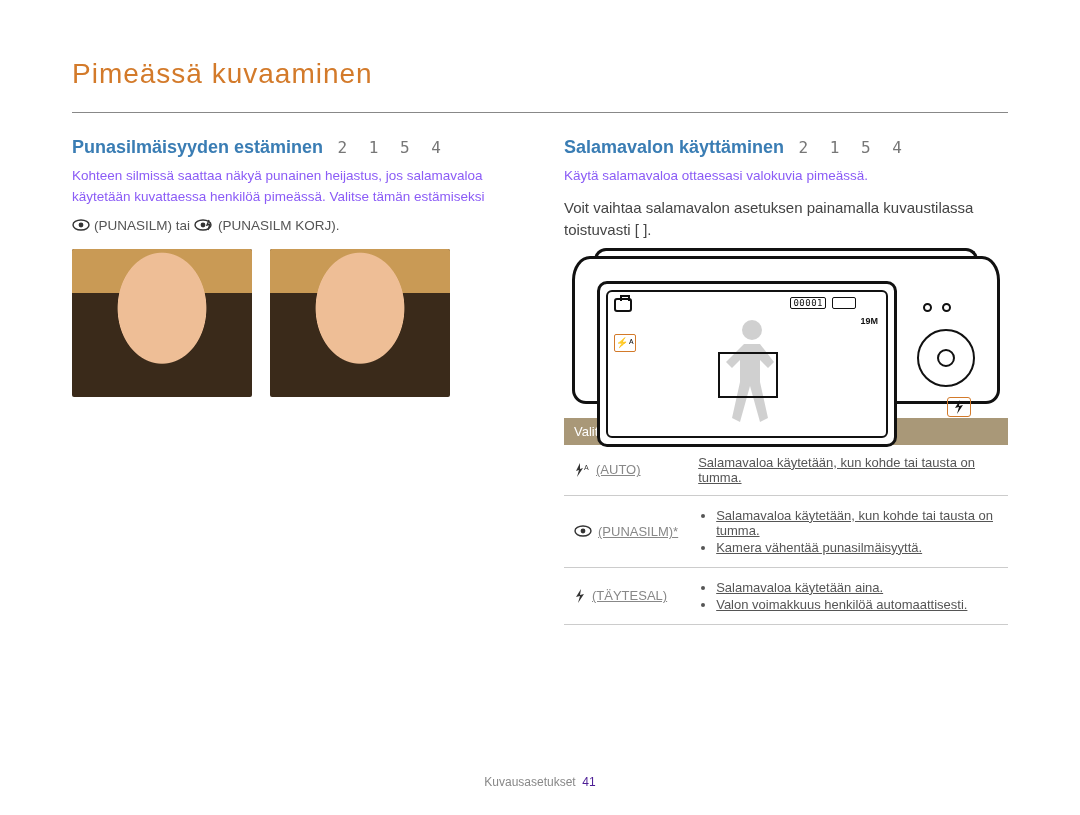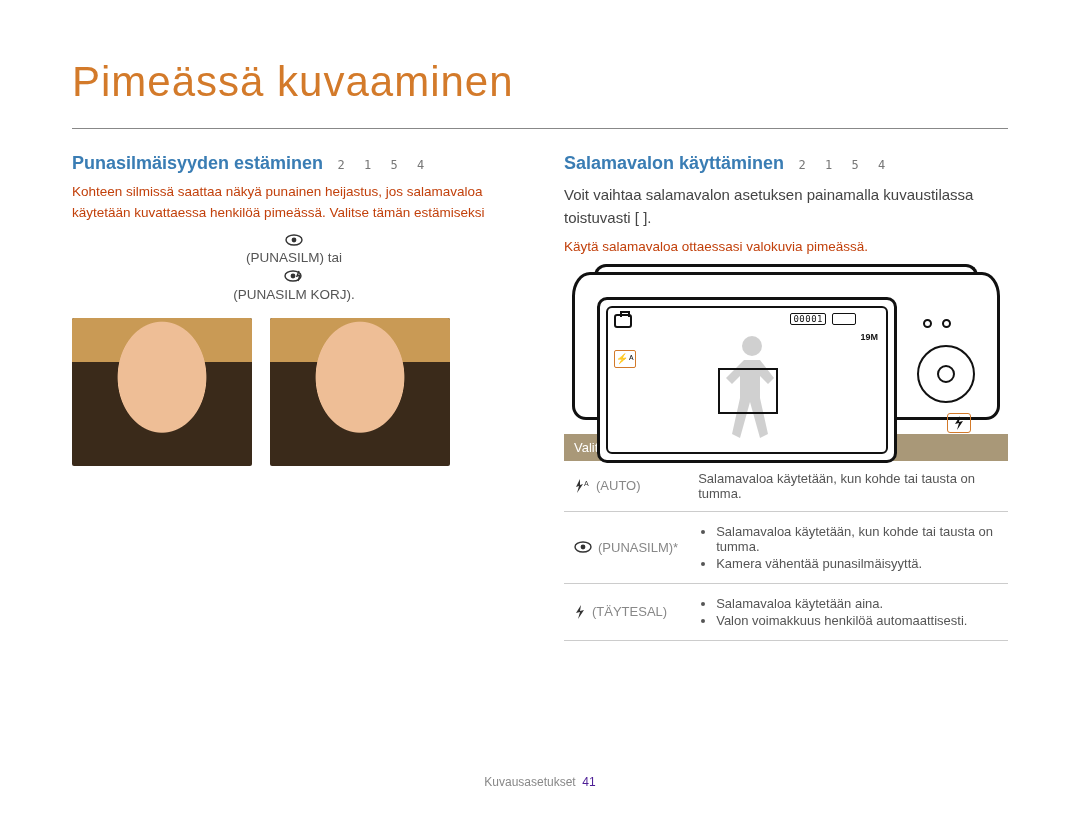--- a/index.html
+++ b/index.html
@@ -1,26 +1,26 @@
 <!DOCTYPE html>
 <html><head>
 <meta charset="utf-8">
 <style>
   * { box-sizing: border-box; margin: 0; padding: 0; }
   html, body { width: 1080px; height: 815px; background: #fff; font-family: Arial, Helvetica, sans-serif; color: #4a4a4a; }
   .page { padding: 58px 72px 30px 72px; position: relative; height: 100%; }
-  .title { font-size: 42px; color: #d37a2a; font-weight: 400; letter-spacing: 1px; margin-bottom: 22px; }
+  .title { font-size: 28px; color: #d37a2a; font-weight: 400; letter-spacing: 1px; margin-bottom: 22px; }
   .divider { border: none; border-top: 1px solid #888; margin-bottom: 24px; }
   .cols { display: flex; gap: 48px; }
   .col { flex: 1; min-width: 0; }
   .subhead { font-size: 18px; color: #3a7db4; font-weight: 700; display: inline; }
-  .mode-icons { font-size: 12px; color: #777; letter-spacing: 6px; margin-left: 10px; display: inline; font-family: monospace; }
-  .body-text { font-size: 13.5px; line-height: 1.55; color: #c2410c; margin-top: 8px; }
+  .mode-icons { font-size: 16px; color: #777; letter-spacing: 6px; margin-left: 10px; display: inline; font-family: monospace; }
+  .body-text { font-size: 13.5px; line-height: 1.55; color: #8b5cf6; margin-top: 8px; }
   .body-text.larger { font-size: 15px; line-height: 1.5; color: #444; }
-  .eye-line { margin-top: 10px; font-size: 13.5px; color: #555; display: flex; align-items: center; gap: 4px; flex-wrap: wrap; flex-direction: column; }
+  .eye-line { margin-top: 10px; font-size: 13.5px; color: #555; display: flex; align-items: center; gap: 4px; flex-wrap: wrap; }
   .photo-pair { display: flex; gap: 18px; margin-top: 16px; }
   .portrait {
     width: 180px; height: 148px; border-radius: 2px; overflow: hidden;
     background: radial-gradient(circle at 50% 42%, #f3c7a1 0 26%, #d9a96f 26% 34%, #3a2a1a 34% 100%);
     position: relative;
   }
   .portrait::before {
     content: ""; position: absolute; top: 0; left: 0; right: 0; bottom: 0;
     background:
       radial-gradient(ellipse 80px 100px at 50% 40%, rgba(238,190,150,1) 0 55%, transparent 56%),
@@ -60,21 +60,21 @@
   }
   .silhouette svg { width: 100%; height: 100%; }
   .side-btns { position: absolute; right: 14px; top: 36px; width: 74px; height: 150px; }
   .wheel { position: absolute; top: 34px; left: 8px; width: 58px; height: 58px; border: 2.5px solid #111; border-radius: 50%; }
   .wheel::after { content:""; position:absolute; inset:18px; border:2.5px solid #111; border-radius:50%; }
   .flash-btn { position: absolute; top: 102px; left: 38px; width: 24px; height: 20px; border: 1.8px solid #d37a2a; border-radius: 3px; display:flex; align-items:center; justify-content:center; font-size:11px; }
   .dot-row { position:absolute; top:8px; left:14px; display:flex; gap:10px;}
   .dot-row span{ width:9px; height:9px; border:2px solid #111; border-radius:50%; display:block;}
   .tbl { width: 100%; border-collapse: collapse; margin-top: 6px; font-size: 13px; }
   .tbl th { background: #a99878; color: #fff; font-weight: 400; text-align: left; padding: 6px 10px; font-size: 13px; }
-  .tbl td { padding: 10px 10px; border-bottom: 1px solid #ccc; vertical-align: middle; color: #555; }
+  .tbl td { padding: 10px 10px; border-bottom: 1px solid #ccc; vertical-align: middle; color: #555; text-decoration: underline; }
   .tbl td.opt { color: #888; white-space: nowrap; width: 120px; }
   .tbl ul { list-style: disc; padding-left: 18px; }
   .tbl li { margin: 2px 0; }
   .opt-wrap { display: flex; align-items: center; gap: 6px; }
   .footer { position: absolute; bottom: 26px; left: 0; right: 0; text-align: center; font-size: 12px; color: #888; }
   .pgnum { color: #4c1d95; }
   .icn { display:inline-flex; vertical-align:middle; }
   .icn svg { display:block; }
 </style>
 </head>
@@ -114,22 +114,22 @@
         <div class="portrait"></div>
         <div class="portrait"></div>
       </div>
     </div>
 
     <div class="col">
       <div>
         <span class="subhead">Salamavalon käyttäminen</span>
         <span class="mode-icons">2 1 5 4</span>
       </div>
+      <p class="body-text">Käytä salamavaloa ottaessasi valokuvia pimeässä.</p>
       <p class="body-text larger" style="margin-top:10px">Voit vaihtaa salamavalon asetuksen painamalla kuvaustilassa toistuvasti [   ].</p>
-      <p class="body-text">Käytä salamavaloa ottaessasi valokuvia pimeässä.</p>
 
       <div class="camera-illus">
         <div class="cam-top"></div>
         <div class="cam-body">
           <div class="cam-screen">
             <div class="cam-screen-inner">
               <div class="icon-cam"></div>
               <div class="counter">00001</div>
               <div class="chip"></div>
               <div class="res">19M</div>

